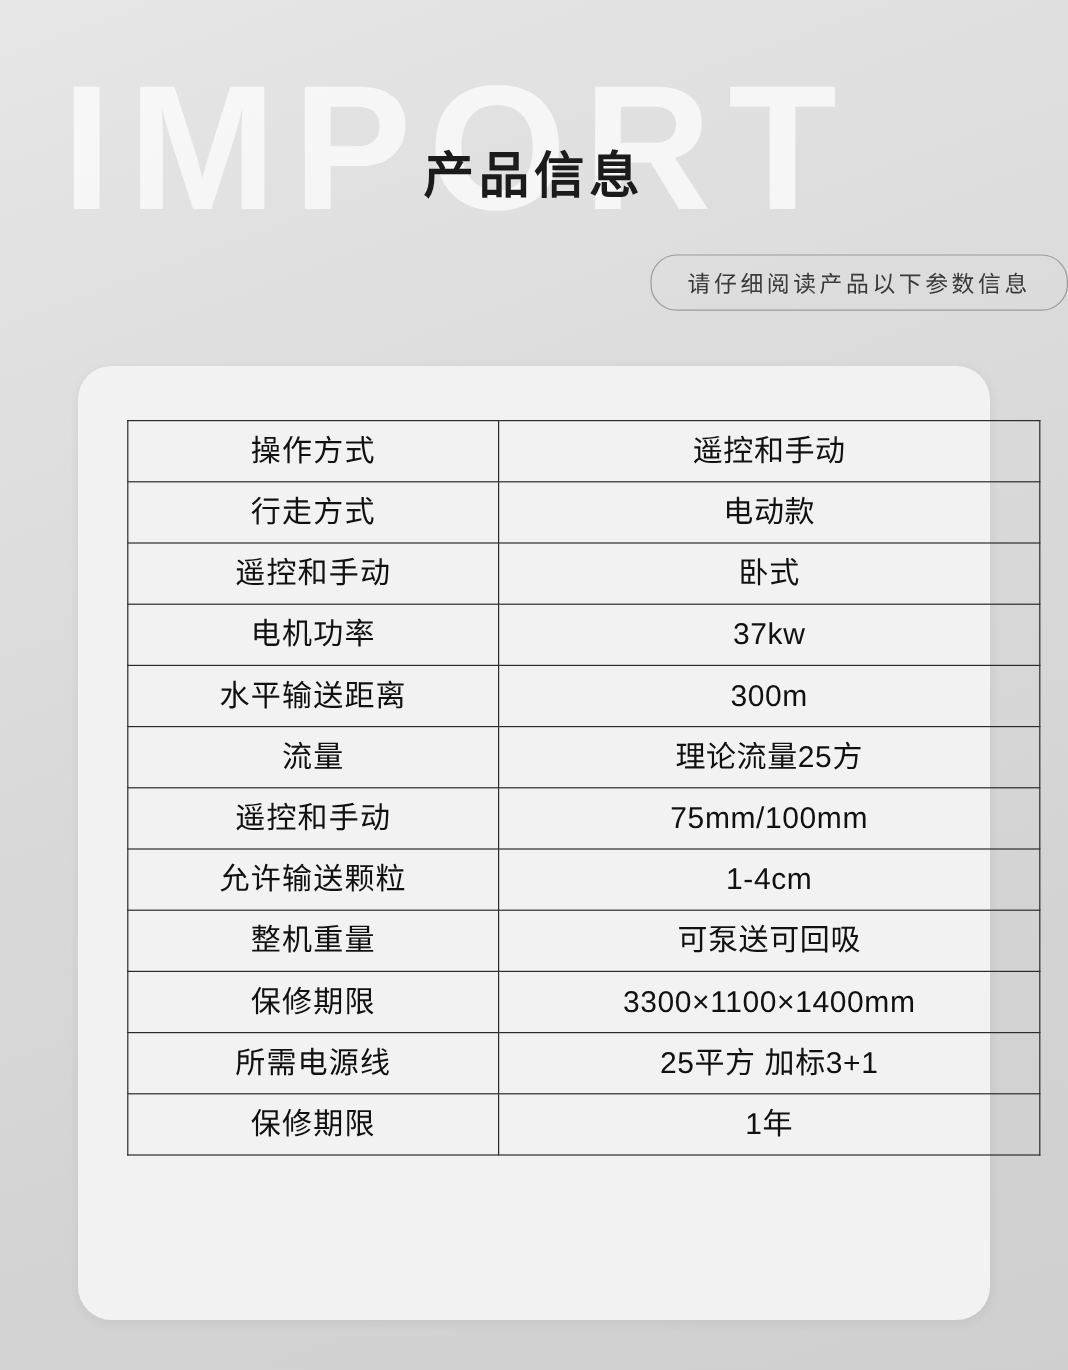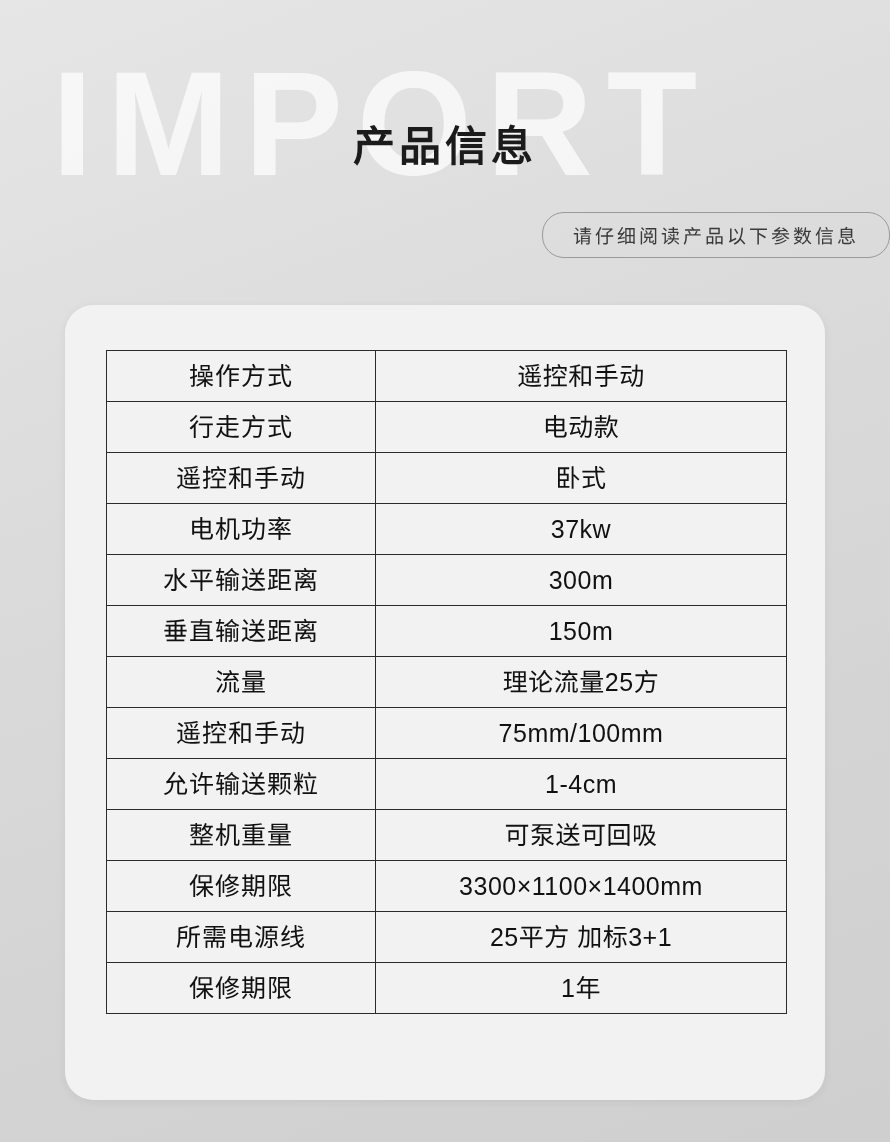--- a/index.html
+++ b/index.html
@@ -98,21 +98,21 @@
     table-layout: fixed;
   }
 
   .spec-table td {
     border: 1px solid #2b2b2b;
     height: 50px;
     text-align: center;
     vertical-align: middle;
     font-size: 25px;
     color: #111111;
-    padding: 0 0;
+    padding: 0 20px;
     line-height: 1.2;
   }
 
   .spec-table td.label {
     width: 268px;
     letter-spacing: 1px;
   }
 
   .spec-table td.value {
     width: 410px;
@@ -149,24 +149,20 @@
         </tr>
         <tr>
           <td class="label">电机功率</td>
           <td class="value">37kw</td>
         </tr>
         <tr>
           <td class="label">水平输送距离</td>
           <td class="value">300m</td>
         </tr>
         <tr>
-          <td class="label">垂直输送距离</td>
-          <td class="value">150m</td>
-        </tr>
-        <tr>
           <td class="label">流量</td>
           <td class="value">理论流量25方</td>
         </tr>
         <tr>
           <td class="label">遥控和手动</td>
           <td class="value">75mm/100mm</td>
         </tr>
         <tr>
           <td class="label">允许输送颗粒</td>
           <td class="value">1-4cm</td>

